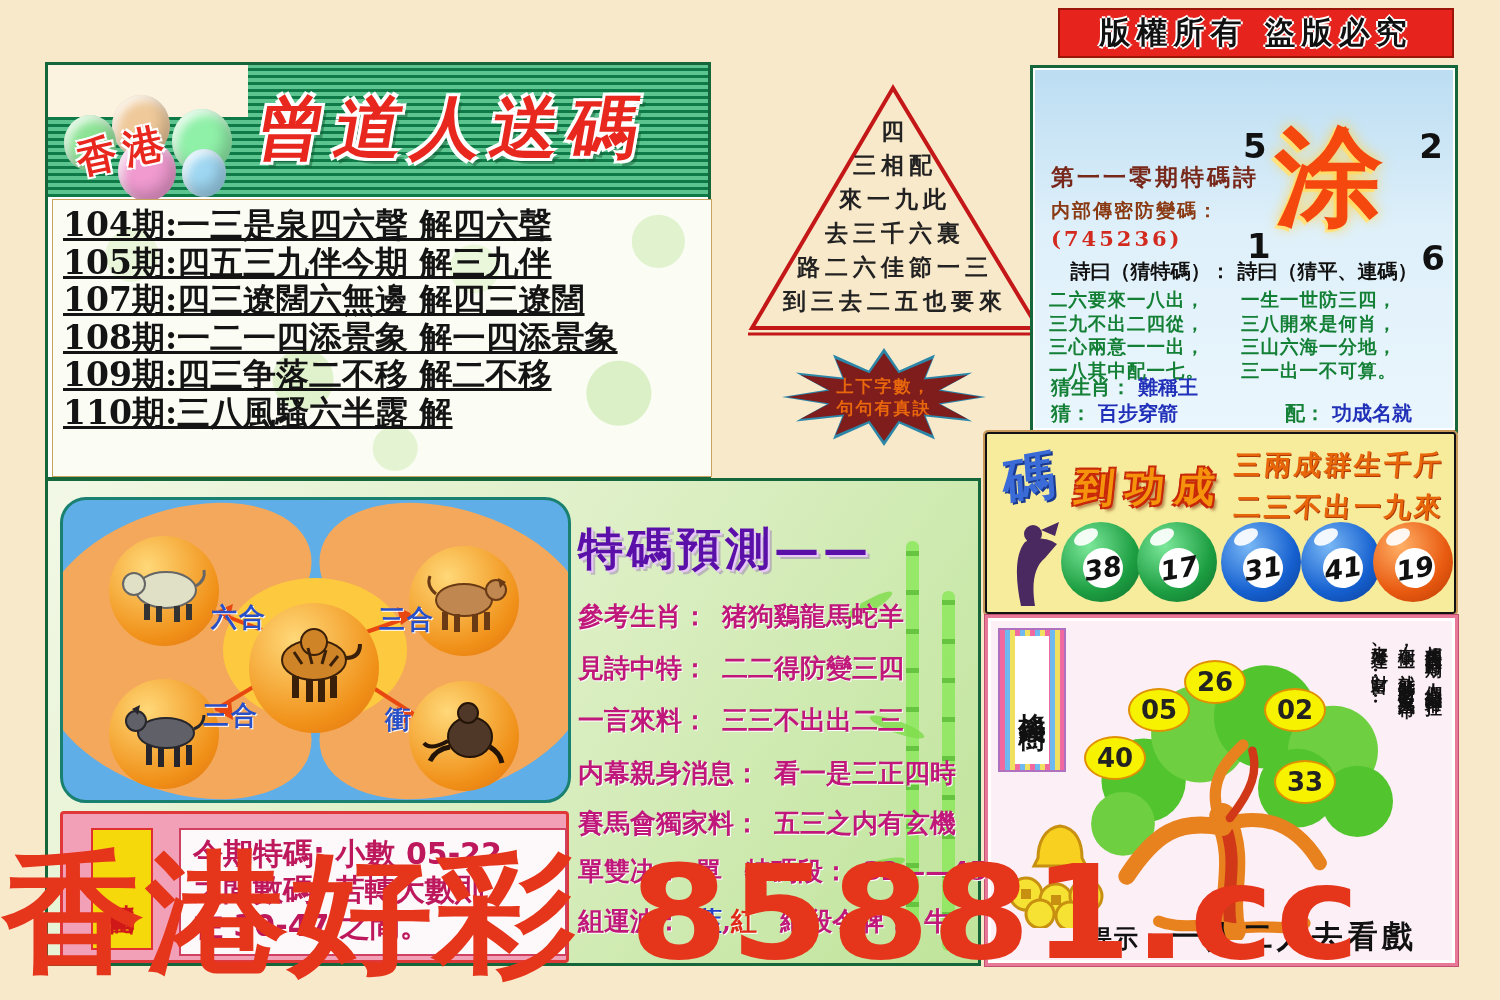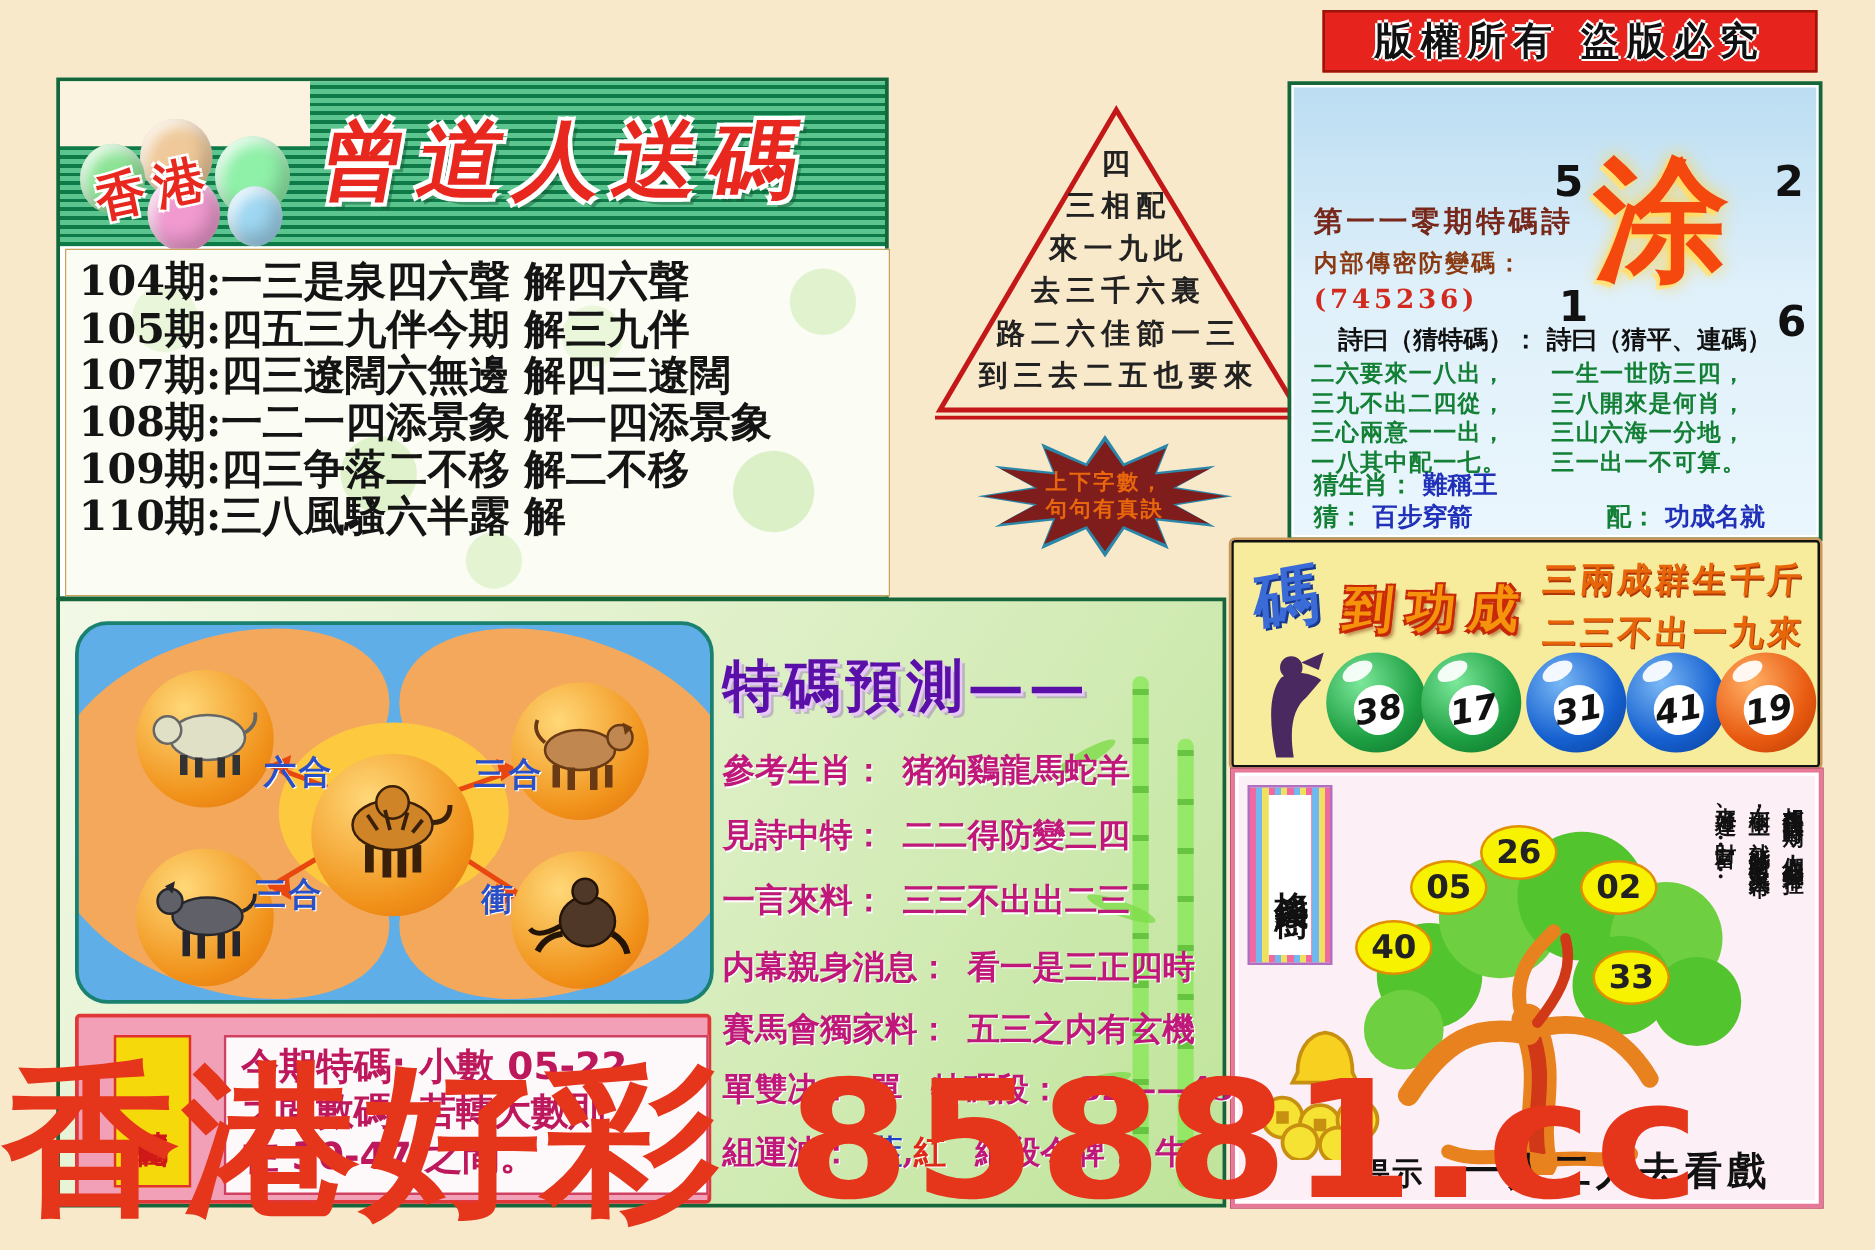--- a/index.html
+++ b/index.html
@@ -32,21 +32,21 @@
   .pred-list{position:absolute;left:4px;top:134px;width:648px;height:270px;border:1px solid #C8A35E;
     background:
       radial-gradient(circle at 12% 20%, #E9F6D9 0 26px, transparent 27px),
       radial-gradient(circle at 38% 65%, #DFF2CC 0 30px, transparent 31px),
       radial-gradient(circle at 64% 25%, #EAF7DB 0 24px, transparent 25px),
       radial-gradient(circle at 86% 70%, #DCF0C8 0 32px, transparent 33px),
       radial-gradient(circle at 52% 90%, #E4F4D2 0 22px, transparent 23px),
       radial-gradient(circle at 92% 15%, #E0F2CE 0 26px, transparent 27px),
       #FBFDF4;
     padding:6px 0 0 10px;}
-  .pred-row{font-size:33px;font-weight:bold;color:#141414;line-height:37.5px;white-space:nowrap;}
+  .pred-row{font-size:33px;font-weight:bold;color:#141414;line-height:37.5px;white-space:nowrap;text-decoration:underline;}
 
   
   .triangle-zone{left:748px;top:84px;width:294px;height:256px;}
   .triangle-text{position:absolute;left:0;top:30px;width:100%;text-align:center;}
   .triangle-text div{font-size:23px;font-weight:bold;color:#222;line-height:34px;letter-spacing:5px;white-space:nowrap;}
 
   
   .star-outer{left:782px;top:348px;width:204px;height:98px;background:#2C86A8;
     clip-path:polygon(100% 50%,78% 57.3%,93.3% 75%,70.5% 69.8%,75% 93.3%,57.5% 77%,50% 100%,42.5% 77%,25% 93.3%,29.5% 69.8%,6.7% 75%,22% 57.3%,0% 50%,22% 42.7%,6.7% 25%,29.5% 30.2%,25% 6.7%,42.5% 23%,50% 0%,57.5% 23%,75% 6.7%,70.5% 30.2%,93.3% 25%,78% 42.7%);}
   .star-inner{position:absolute;left:5px;top:5px;right:5px;bottom:5px;background:#7f1d1d;

